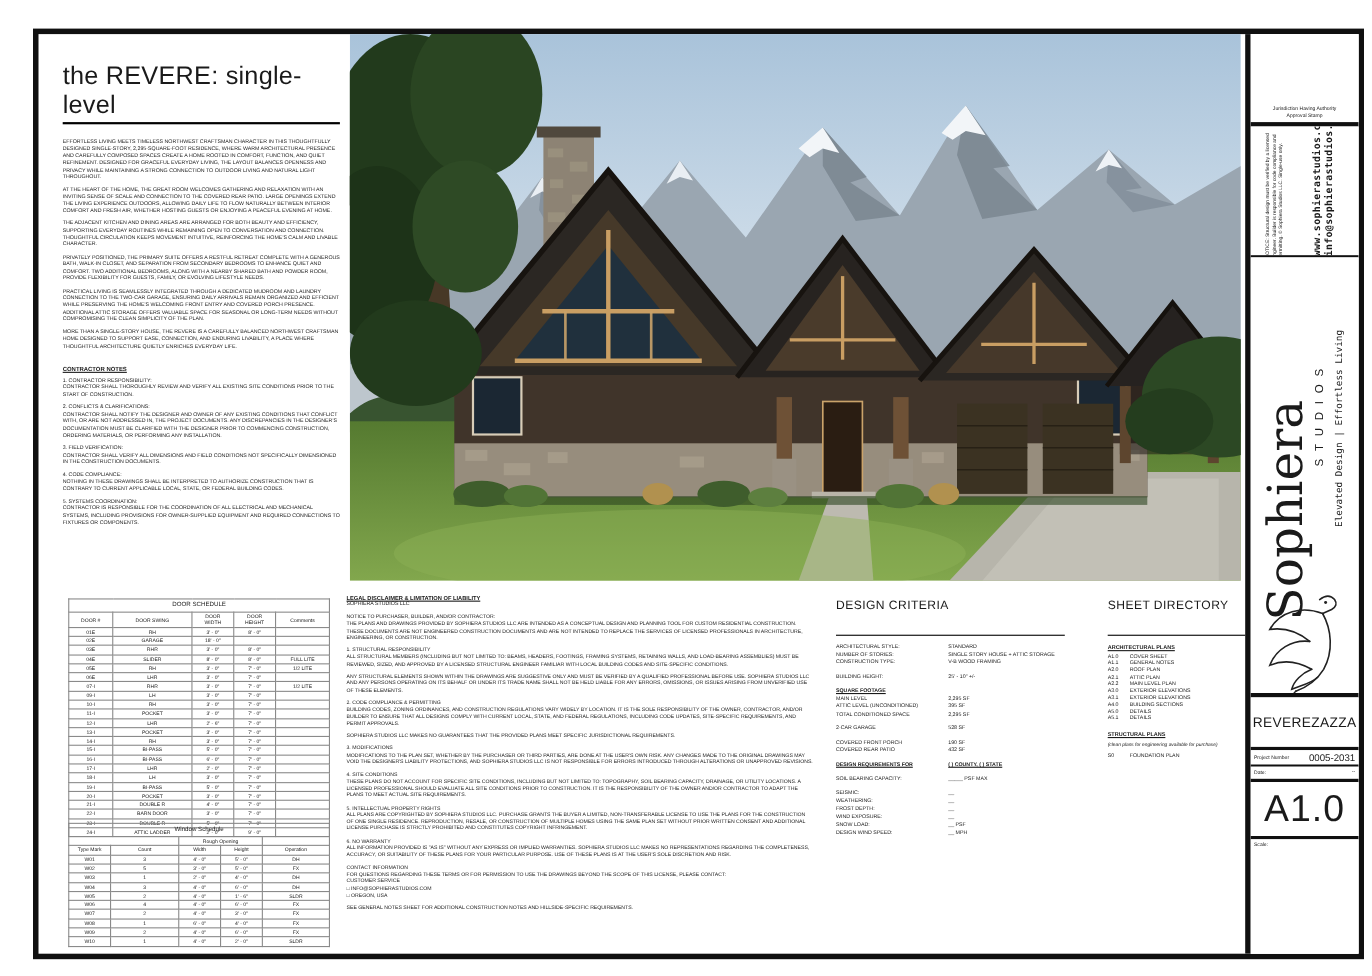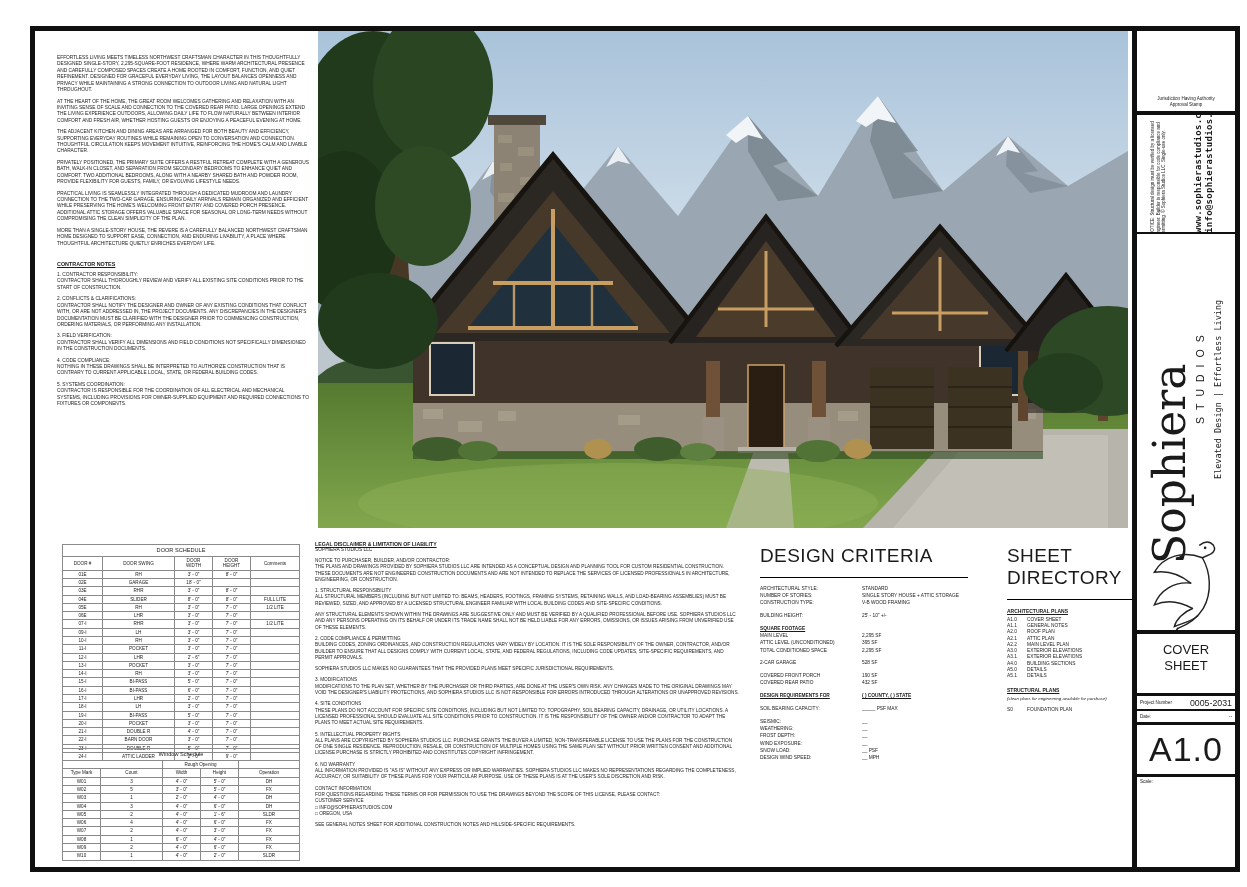--- a/index.html
+++ b/index.html
@@ -32,21 +32,21 @@
   .win-sch col.c1{width:38px}.win-sch col.c2{width:62px}.win-sch col.c3{width:38px}.win-sch col.c4{width:38px}.win-sch col.c5{width:61px}
 
   
   .legal{position:absolute;left:280px;top:510px;width:424px;}
   .legal-head{font-size:5.2px;font-weight:700;text-decoration:underline;margin:0;}
   .legal-sub{font-size:4.8px;margin:0 0 6px 0;}
   .legal .para{font-size:4.7px;}
 
   
   .criteria{position:absolute;left:725px;top:514px;width:208px;}
-  .col-title{font-size:19px;font-weight:400;margin:0 0 8px 0;border-bottom:1.6px solid #000;padding-bottom:10px;letter-spacing:.4px;}
+  .col-title{font-size:11px;font-weight:400;margin:0 0 8px 0;border-bottom:1.6px solid #000;padding-bottom:20px;letter-spacing:.4px;}
   .crit-row{display:flex;font-size:4.8px;line-height:1.25;margin-bottom:1.2px;}
   .crit-label{width:102px;flex:none;}
   .crit-value{flex:1;}
   .crit-row.head .crit-label,.crit-row.head .crit-value{font-weight:700;text-decoration:underline;}
   .crit-row.gap{height:4.5px;}
 
   
   .directory{position:absolute;left:940px;top:514px;width:152px;margin-left:32px;}
   .dir-head{font-size:5px;font-weight:700;text-decoration:underline;margin:0 0 3px 0;}
   .dir-note{font-size:4.4px;font-style:italic;margin:0 0 6px 0;}
@@ -85,20 +85,21 @@
 </style>
 </head>
 <body>
 
 <div class="page">
   <div class="frame">
 
     <div class="main">
 
       <section class="intro">
+        <h1 class="title">the REVERE: single-level</h1>
         <div id="intro-paras">
             <p class="para">EFFORTLESS LIVING MEETS TIMELESS NORTHWEST CRAFTSMAN CHARACTER IN THIS THOUGHTFULLY DESIGNED SINGLE-STORY, 2,295-SQUARE-FOOT RESIDENCE, WHERE WARM ARCHITECTURAL PRESENCE AND CAREFULLY COMPOSED SPACES CREATE A HOME ROOTED IN COMFORT, FUNCTION, AND QUIET REFINEMENT. DESIGNED FOR GRACEFUL EVERYDAY LIVING, THE LAYOUT BALANCES OPENNESS AND PRIVACY WHILE MAINTAINING A STRONG CONNECTION TO OUTDOOR LIVING AND NATURAL LIGHT THROUGHOUT.</p>
             <p class="para">AT THE HEART OF THE HOME, THE GREAT ROOM WELCOMES GATHERING AND RELAXATION WITH AN INVITING SENSE OF SCALE AND CONNECTION TO THE COVERED REAR PATIO. LARGE OPENINGS EXTEND THE LIVING EXPERIENCE OUTDOORS, ALLOWING DAILY LIFE TO FLOW NATURALLY BETWEEN INTERIOR COMFORT AND FRESH AIR, WHETHER HOSTING GUESTS OR ENJOYING A PEACEFUL EVENING AT HOME.</p>
             <p class="para">THE ADJACENT KITCHEN AND DINING AREAS ARE ARRANGED FOR BOTH BEAUTY AND EFFICIENCY, SUPPORTING EVERYDAY ROUTINES WHILE REMAINING OPEN TO CONVERSATION AND CONNECTION. THOUGHTFUL CIRCULATION KEEPS MOVEMENT INTUITIVE, REINFORCING THE HOME'S CALM AND LIVABLE CHARACTER.</p>
             <p class="para">PRIVATELY POSITIONED, THE PRIMARY SUITE OFFERS A RESTFUL RETREAT COMPLETE WITH A GENEROUS BATH, WALK-IN CLOSET, AND SEPARATION FROM SECONDARY BEDROOMS TO ENHANCE QUIET AND COMFORT. TWO ADDITIONAL BEDROOMS, ALONG WITH A NEARBY SHARED BATH AND POWDER ROOM, PROVIDE FLEXIBILITY FOR GUESTS, FAMILY, OR EVOLVING LIFESTYLE NEEDS.</p>
             <p class="para">PRACTICAL LIVING IS SEAMLESSLY INTEGRATED THROUGH A DEDICATED MUDROOM AND LAUNDRY CONNECTION TO THE TWO-CAR GARAGE, ENSURING DAILY ARRIVALS REMAIN ORGANIZED AND EFFICIENT WHILE PRESERVING THE HOME'S WELCOMING FRONT ENTRY AND COVERED PORCH PRESENCE. ADDITIONAL ATTIC STORAGE OFFERS VALUABLE SPACE FOR SEASONAL OR LONG-TERM NEEDS WITHOUT COMPROMISING THE CLEAN SIMPLICITY OF THE PLAN.</p>
             <p class="para">MORE THAN A SINGLE-STORY HOUSE, THE REVERE IS A CAREFULLY BALANCED NORTHWEST CRAFTSMAN HOME DESIGNED TO SUPPORT EASE, CONNECTION, AND ENDURING LIVABILITY, A PLACE WHERE THOUGHTFUL ARCHITECTURE QUIETLY ENRICHES EVERYDAY LIFE.</p>
           </div>
         <h2 class="cn-head">CONTRACTOR NOTES</h2>
         <div id="contractor-items">
@@ -759,23 +760,22 @@
             <path d="M58,10 q9,-7 15,0 q4,6 -3,10 l-9,4"></path>
             <path d="M61,24 C70,40 72,62 62,80 C54,93 42,99 34,102"></path>
             <path d="M61,24 C40,16 18,22 8,40 C22,38 36,42 48,52"></path>
             <path d="M48,52 C30,50 14,60 8,76 C22,70 36,72 50,80"></path>
             <path d="M50,80 C40,84 32,92 30,100 C40,96 50,94 56,88"></path>
             <path d="M34,102 q-6,6 0,10 q7,3 9,-4"></path>
           </g>
           <circle cx="64" cy="13" r="1.5" fill="#222"></circle>
         </svg>
       </div>
-      <div class="box b-stitle">
-        <div class="stitle-text pre">COVER
-SHEET</div>
+      <div class="box b-pname">
+        <div class="pname-text">REVEREZAZZA</div>
       </div>
       <div class="box b-srow b-pn">
         <span class="srow-label">Project Number</span>
         <span class="srow-val">0005-2031</span>
       </div>
       <div class="box b-srow b-date">
         <span class="srow-label">Date:</span>
         <span class="srow-val small">--</span>
       </div>
       <div class="box b-snum">

